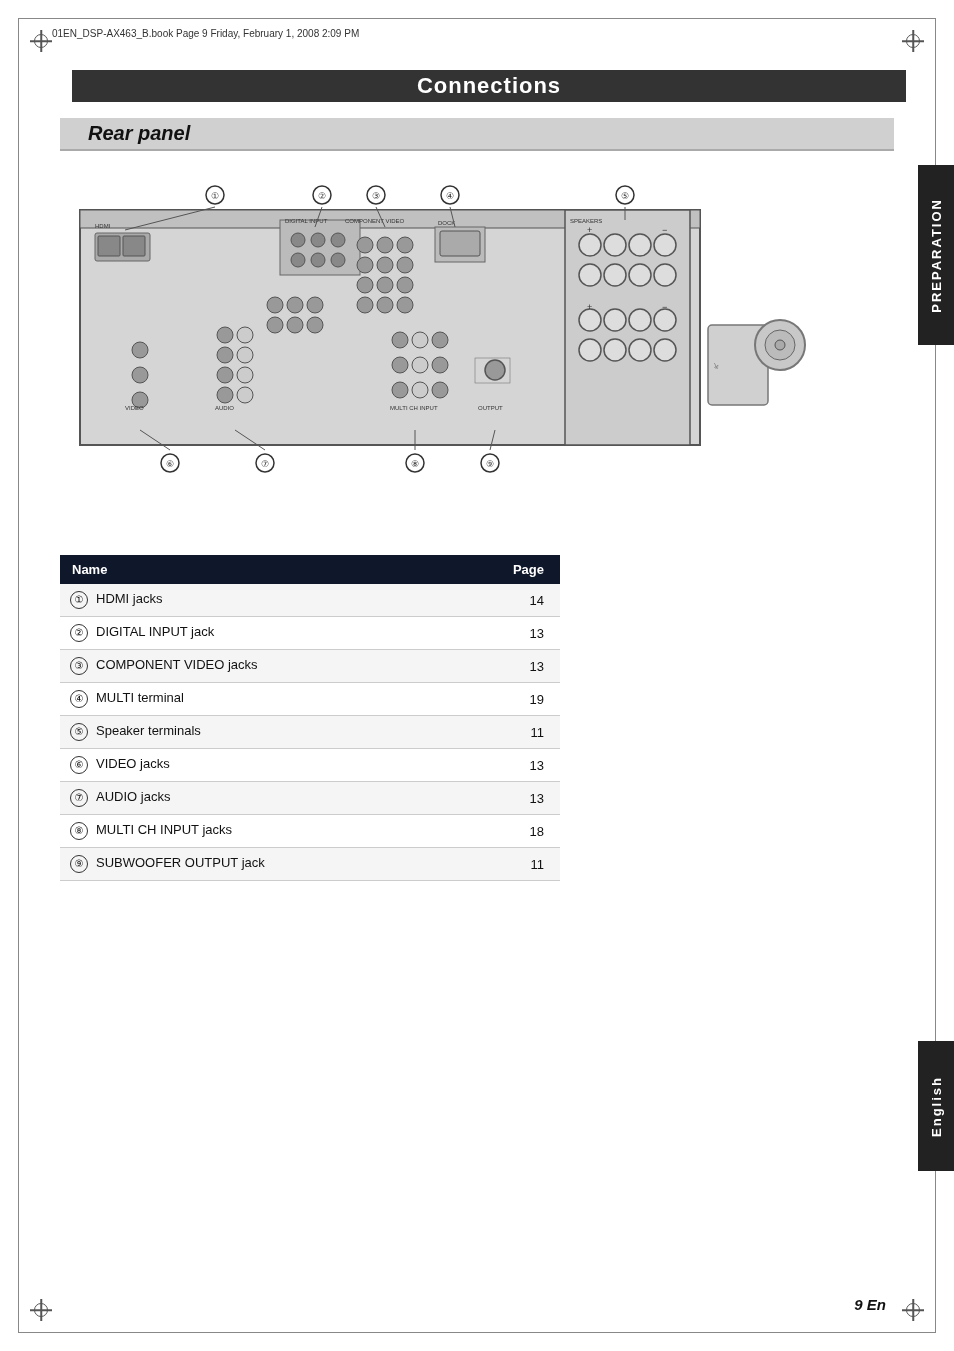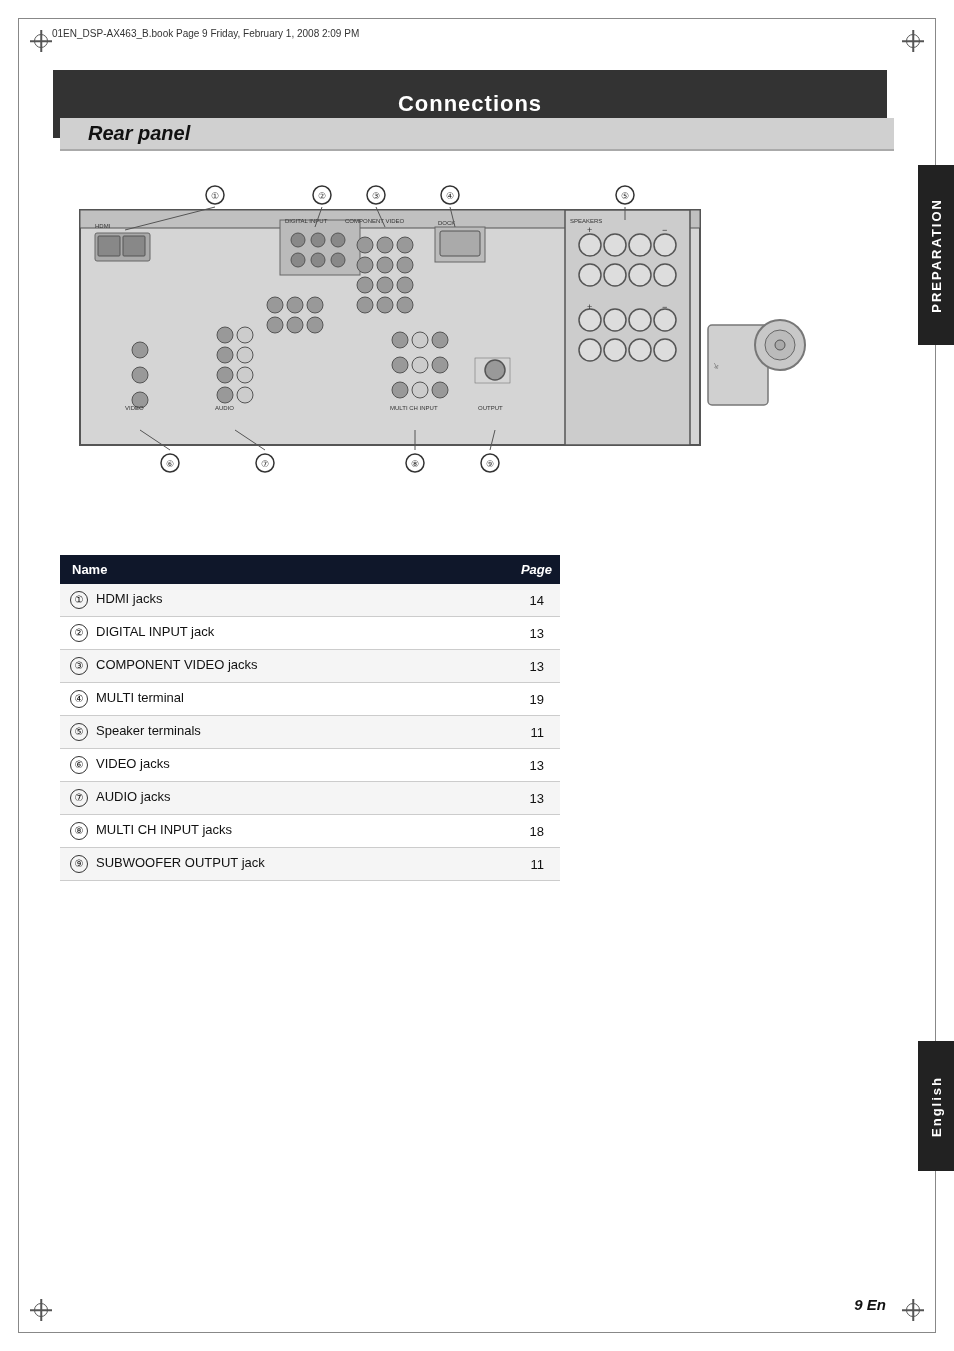--- a/index.html
+++ b/index.html
@@ -49,28 +49,28 @@
     .file-info {
       position: absolute;
       top: 28px; left: 52px;
       font-size: 10px;
       color: #333;
     }
 
     
     .connections-title {
       position: absolute;
-      top: 70px; left: 53px;
+      top: 70px; left: 72px;
       width: 834px;
       background: #333;
       color: #fff;
       text-align: center;
       font-size: 22px;
       font-weight: bold;
-      padding: 21px 0;
+      padding: 3px 0;
       letter-spacing: 1px;
     }
 
     
     .rear-panel-title {
       position: absolute;
       top: 118px; left: 60px;
       width: 834px;
       background: #d0d0d0;
       font-style: italic;
@@ -103,22 +103,21 @@
 
     .connections-table thead tr th {
       background: #0f172a;
       color: #fff;
       padding: 7px 12px;
       font-size: 13px;
       text-align: left;
     }
     .connections-table thead tr th.page-col {
       text-align: right;
-      padding-right: 8px;
-      font-style: italic;
+      padding-right: 16px;
     }
 
     .connections-table tbody tr td {
       padding: 7px 10px;
       font-size: 13px;
       border-bottom: 1px solid #ccc;
       color: #111;
       vertical-align: middle;
     }
     .connections-table tbody tr:nth-child(odd) td {

